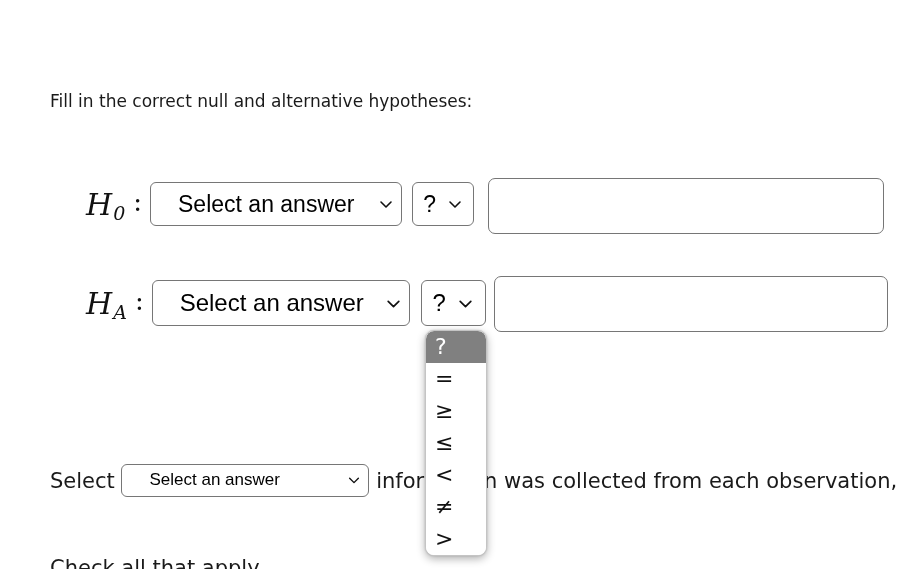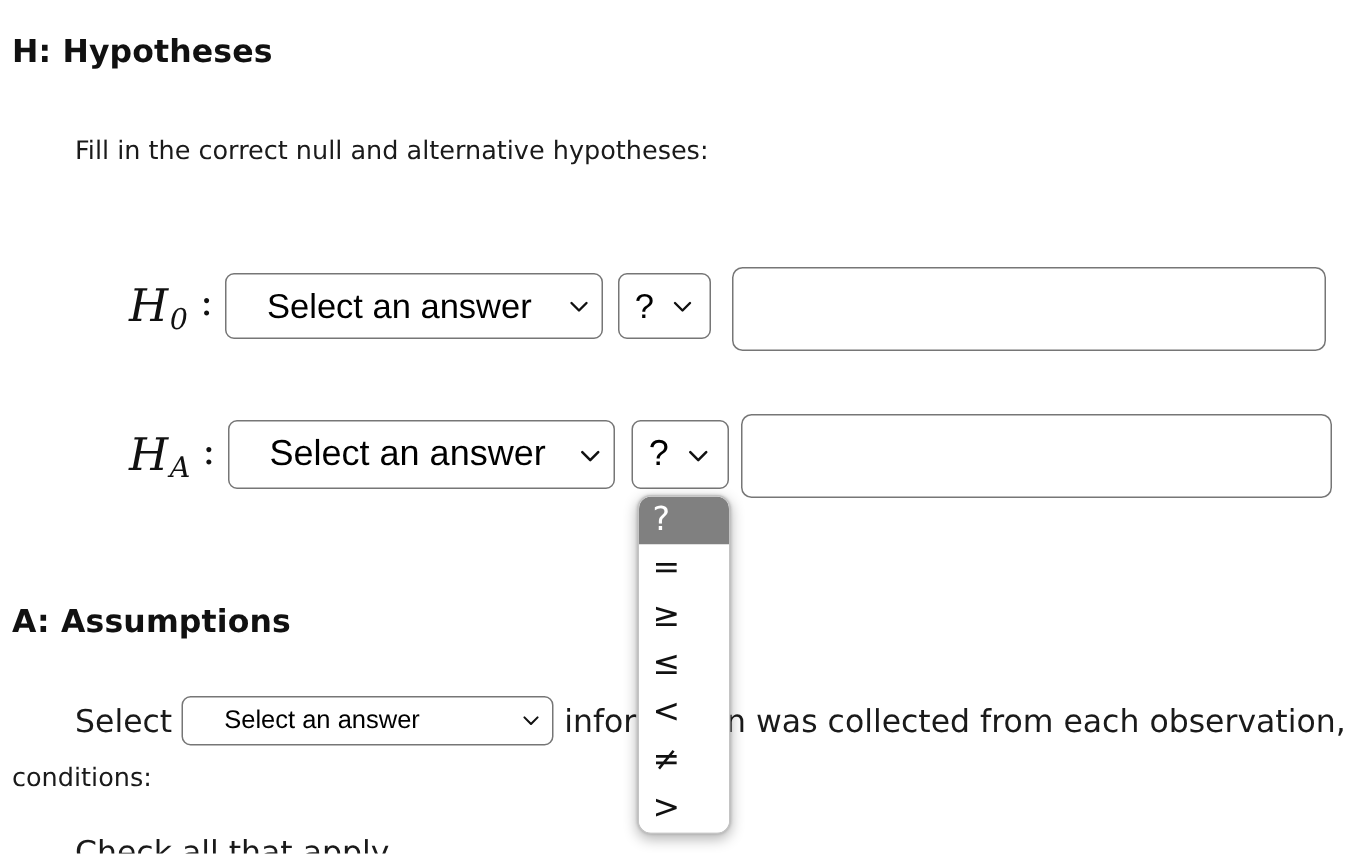--- a/index.html
+++ b/index.html
@@ -209,21 +209,20 @@
     background: #808080;
     color: #ffffff;
   }
   #operator-listbox .opt.first { border-radius: 8px 8px 0 0; }
 </style>
 </head>
 <body>
 
 <div class="page">
 
-  <div class="section-heading" id="heading-h">H: Hypotheses</div>
 
   <div class="para" id="intro-text">Fill in the correct null and alternative hypotheses:</div>
 
   <div class="hyp-row" id="hyp-row-null">
     <span class="hyp-label">
         <span>H</span>
         <sub>0</sub>
       </span>
     <span class="hyp-colon">:</span>
 
@@ -269,34 +268,32 @@
       <span class="caret">
         <svg width="17" height="17" viewBox="0 0 16 16" aria-hidden="true">
           <path d="M3 6 L8 11 L13 6" fill="none" stroke="#111" stroke-width="1.6" stroke-linecap="round" stroke-linejoin="round"></path>
         </svg>
       </span>
     </div>
   </div>
 
   <input class="textbox" id="hyp-alt-value" type="text" placeholder="" style="">
 
-  <div class="section-heading" id="heading-a">A: Assumptions</div>
 
   <div id="assumption-line">
     <span class="lead-indent"></span><span>Select</span><span>&nbsp;</span><span class="sel sel-inline">
       <span class="sel-text">Select an answer</span>
       <span class="caret">
         <svg width="14" height="14" viewBox="0 0 16 16" aria-hidden="true">
           <path d="M3 6 L8 11 L13 6" fill="none" stroke="#111" stroke-width="1.6" stroke-linecap="round" stroke-linejoin="round"></path>
         </svg>
       </span>
     </span><span>&nbsp;</span><span>information was collected from each observation, we can use the following</span>
   </div>
 
-  <div class="para" style="left:8px; top:500px;">conditions:</div>
 
   <div id="bullet-line">Check all that apply</div>
 
   <div id="operator-listbox">
     <div class="opt selected first">?</div>
     <div class="opt">=</div>
     <div class="opt">≥</div>
     <div class="opt">≤</div>
     <div class="opt">&lt;</div>
     <div class="opt">≠</div>

